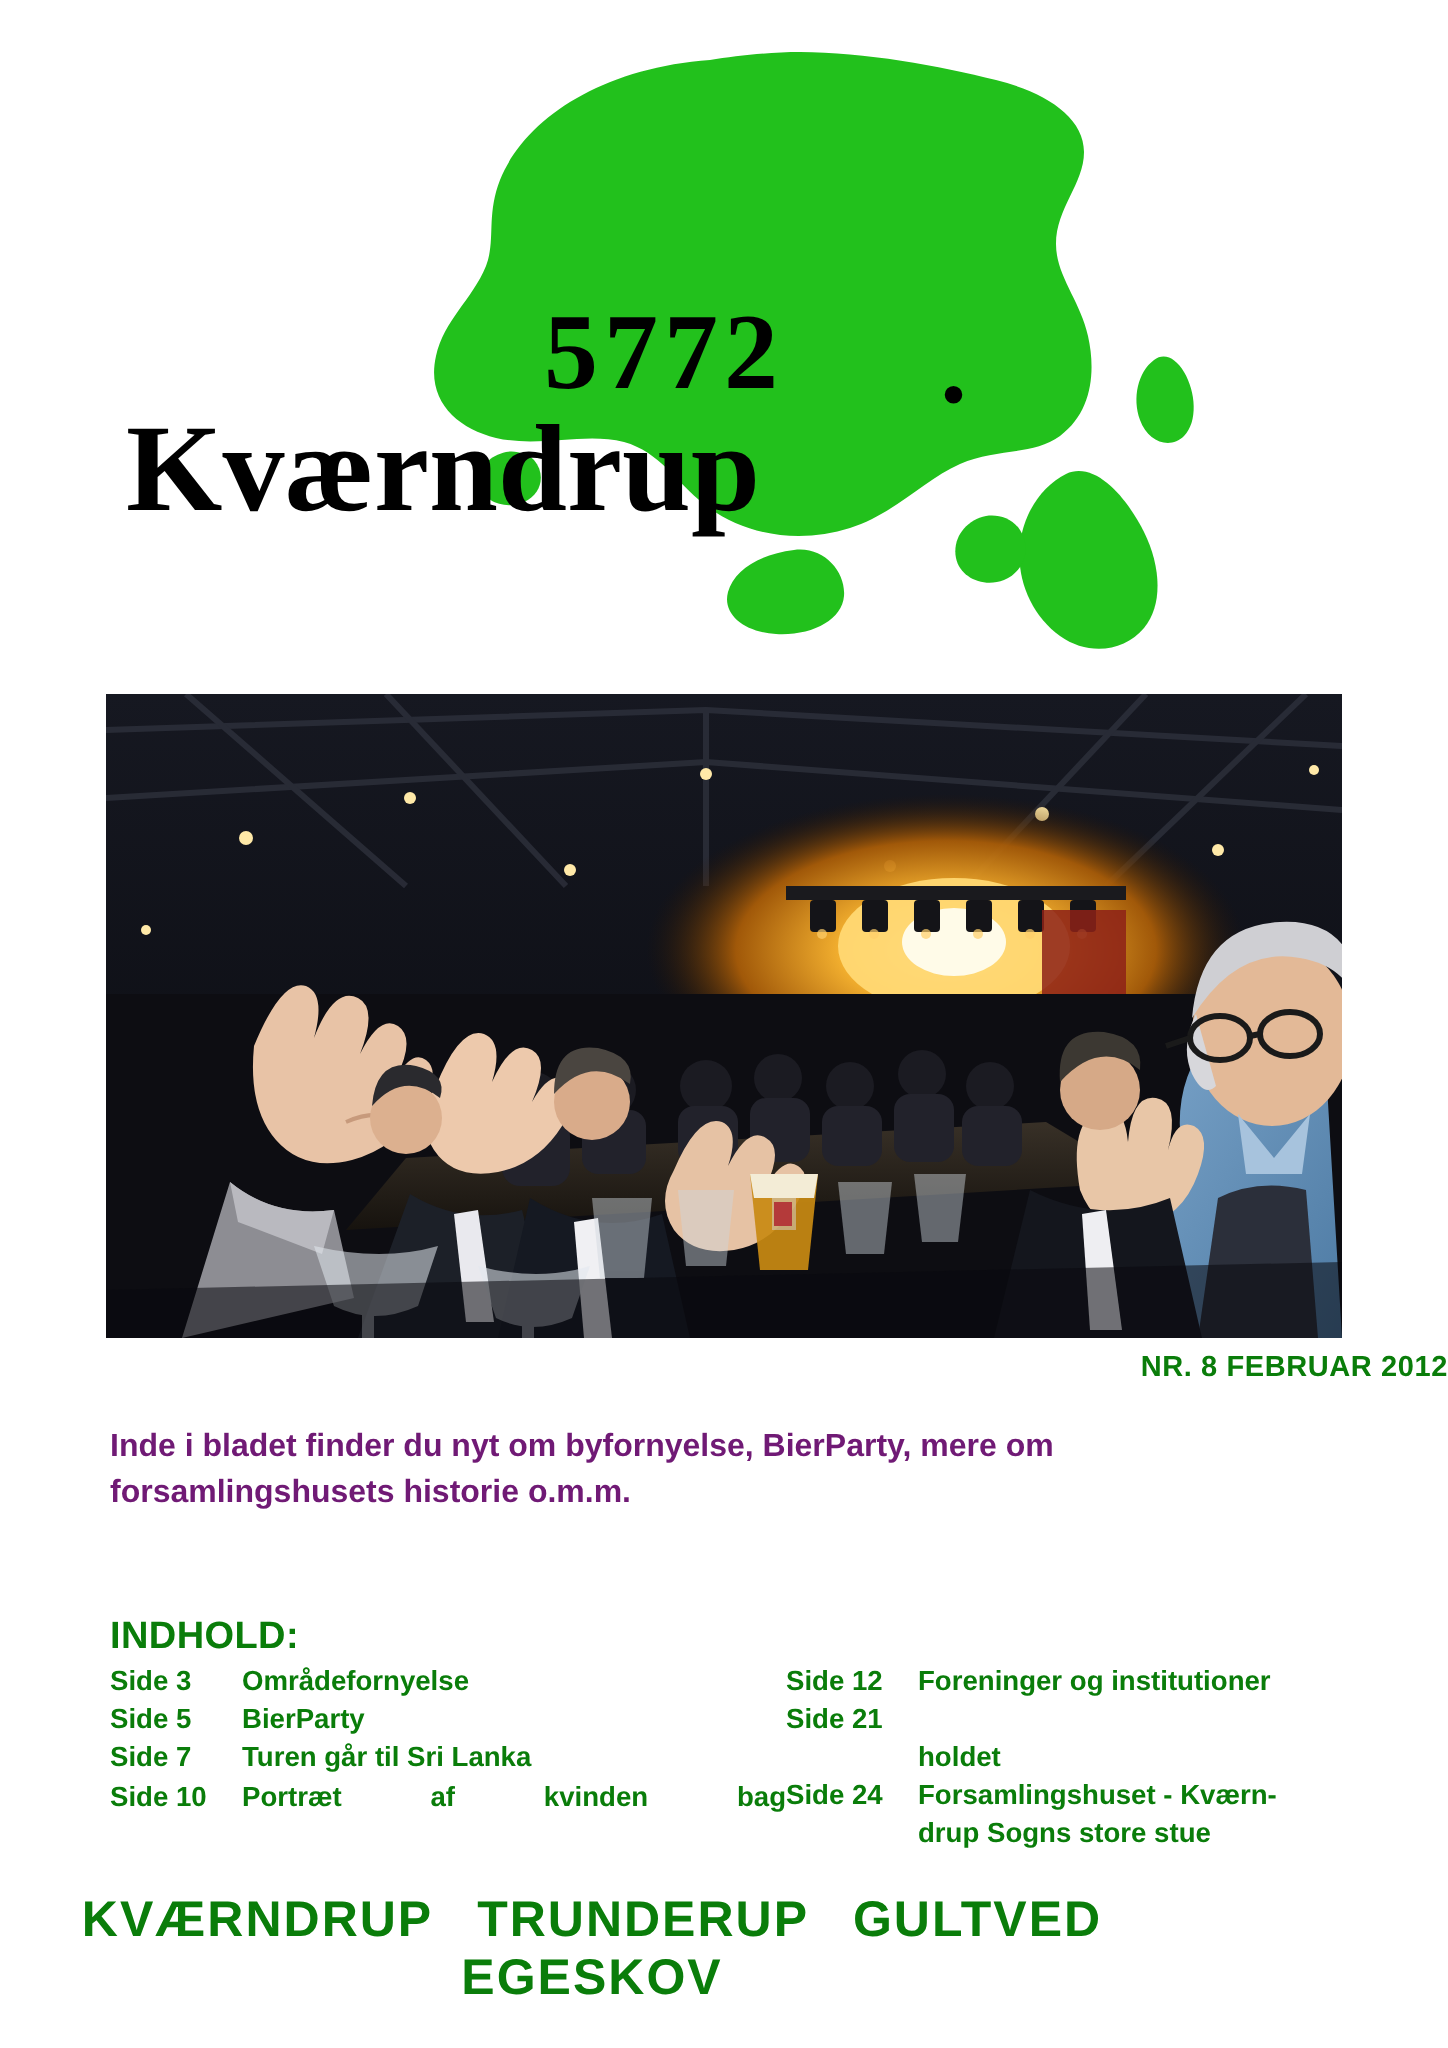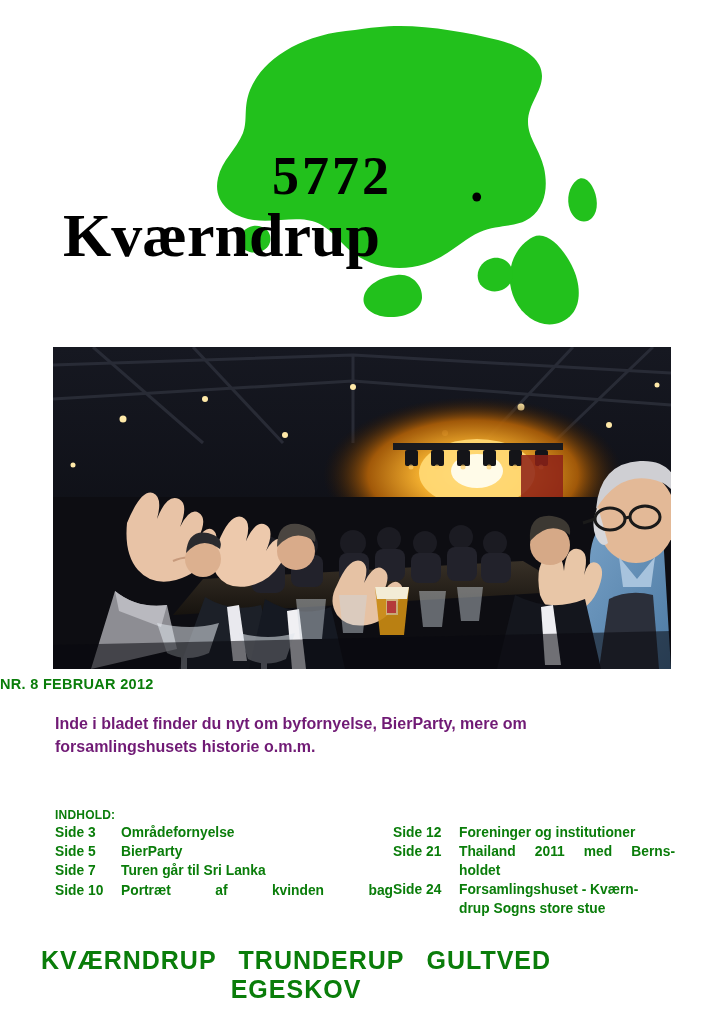--- a/index.html
+++ b/index.html
@@ -83,21 +83,21 @@
     width: 618px;
     height: 322px;
   }
 
   
   .issue-line {
     position: absolute;
     left: 0;
     top: 676px;
     width: 724px;
-    text-align: left;
+    text-align: right;
     font-size: 14.5px;
     font-weight: bold;
     color: #0a7d0a;
     letter-spacing: 0.3px;
   }
 
   
   .teaser {
     position: absolute;
     left: 55px;
@@ -114,21 +114,21 @@
     position: absolute;
     left: 55px;
     top: 808px;
     width: 620px;
     color: #0a7d0a;
     font-size: 13.8px;
     font-weight: bold;
   }
   .contents-title {
     margin: 0 0 2px 0;
-    font-size: 12px;
+    font-size: 19px;
     font-weight: bold;
     letter-spacing: 0.2px;
   }
   .toc-cols {
     display: flex;
     gap: 0px;
     margin-top: 2px;
   }
   .toc-col {
     width: 338px;
@@ -410,23 +410,20 @@
     </div>
     <div class="toc-col right">
 
       <div class="toc-row">
         <span class="toc-page">Side 12</span>
         <span class="toc-title">Foreninger og institutioner</span>
       </div>
 
       <div class="toc-row">
         <span class="toc-page">Side 21</span>
-        <span class="toc-title">
-          <span class="just" style="text-align:justify; text-align-last:justify;">Thailand 2011 med Berns-</span>
-        </span>
       </div>
       <div class="toc-cont">holdet</div>
 
       <div class="toc-row">
         <span class="toc-page">Side 24</span>
         <span class="toc-title">Forsamlingshuset - Kværn-</span>
       </div>
       <div class="toc-cont">drup Sogns store stue</div>
 
     </div>

